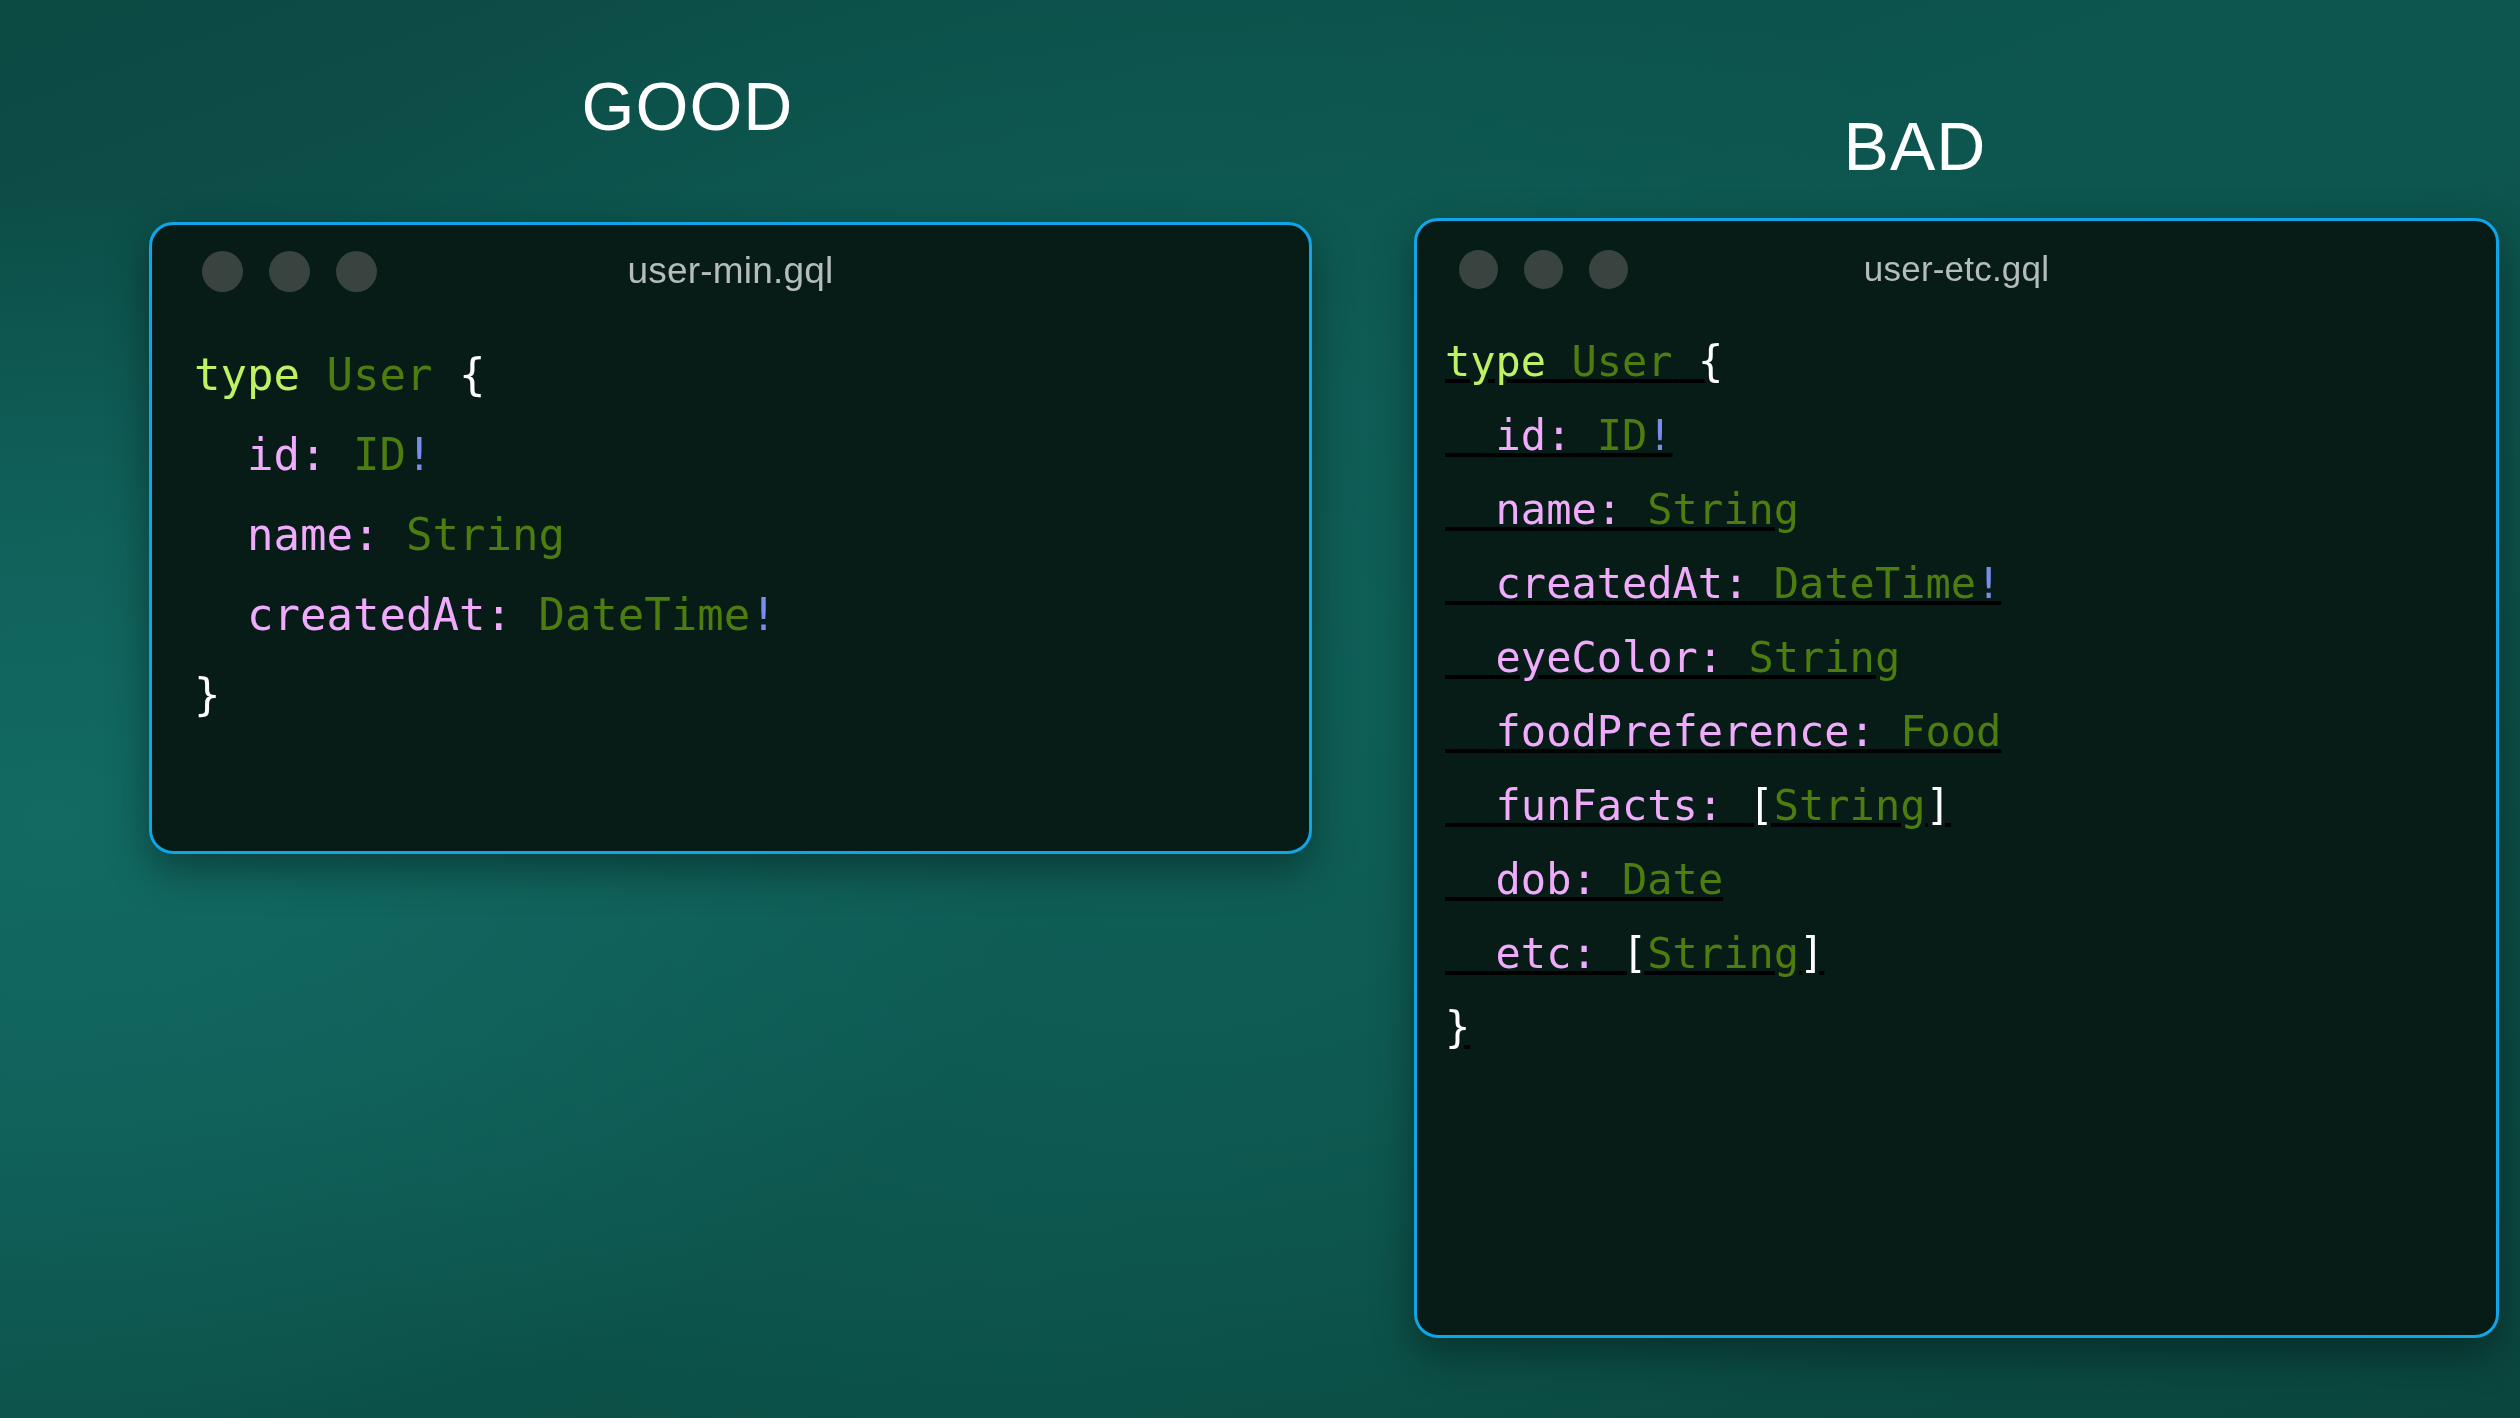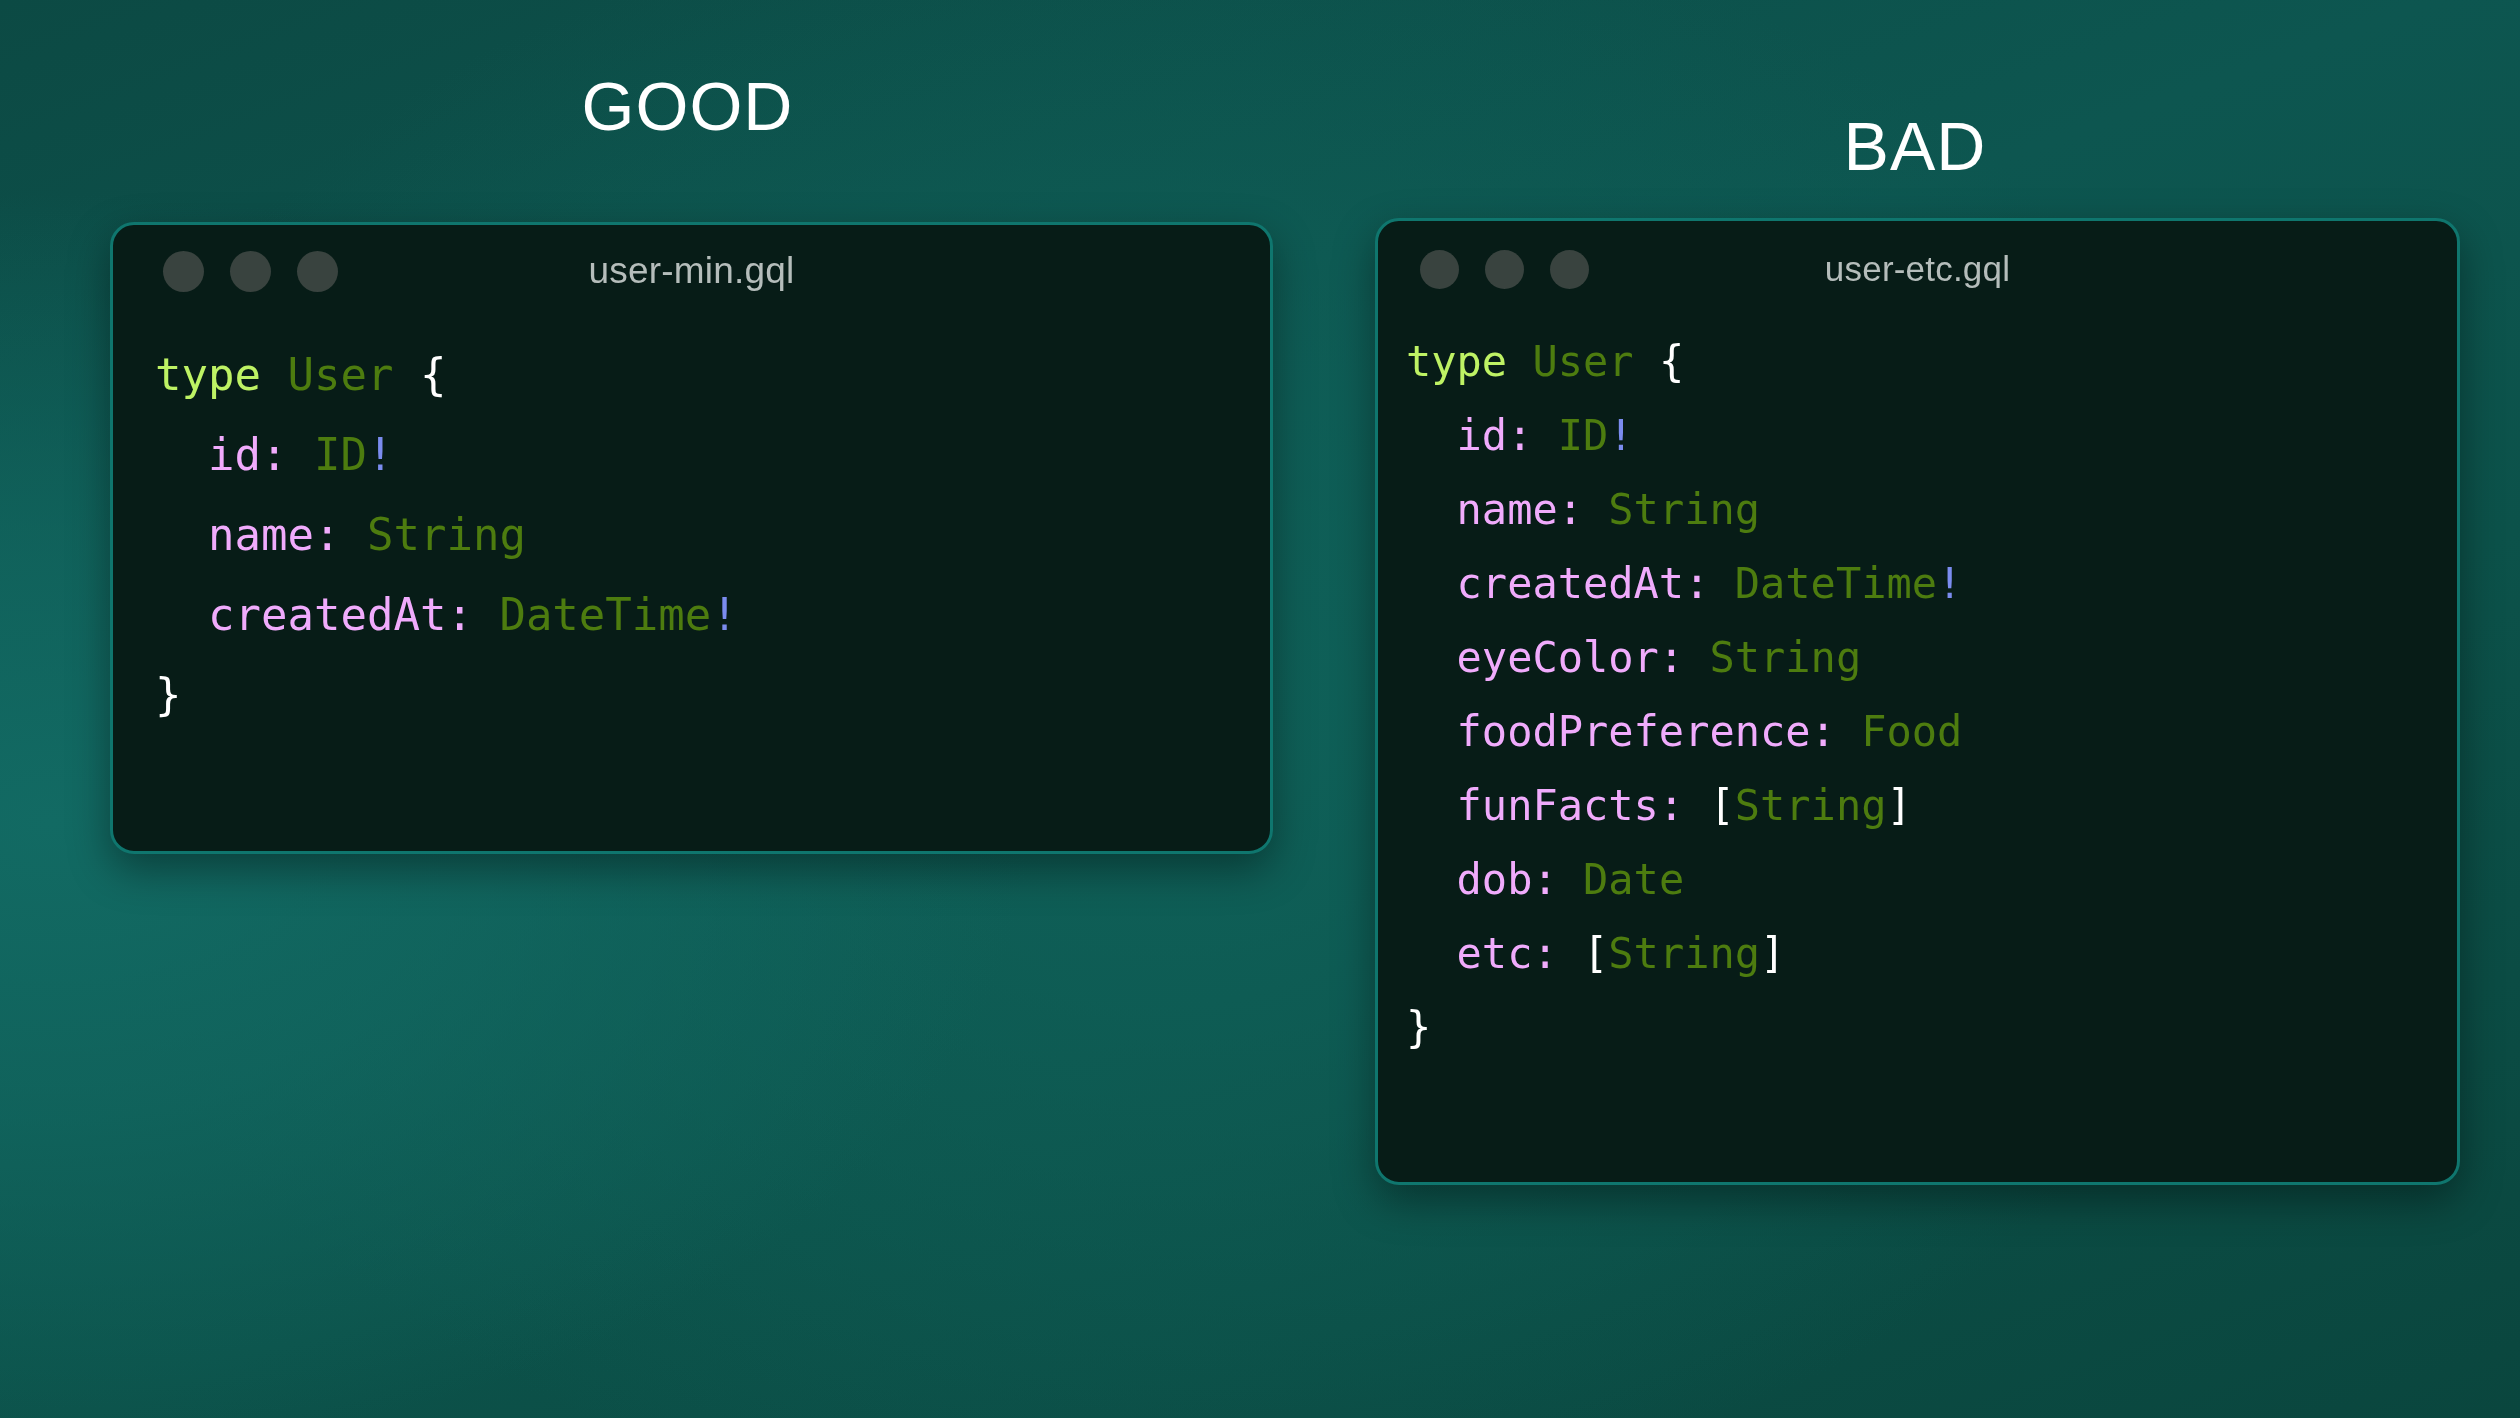--- a/index.html
+++ b/index.html
@@ -45,34 +45,35 @@
     letter-spacing:1px;
     text-align:center;
     white-space:nowrap;
   }
   .column-good .col-heading { margin-top:72px; width:1155px; }
   .column-bad  .col-heading { margin-top:112px; width:1080px; }
 
   
   .window {
     background:#071c17;
-    border:3px solid #0f766e;
+    border:3px solid #0ea5e9;
     border-radius:24px;
     box-shadow:0 16px 42px rgba(0,0,0,0.38);
     overflow:hidden;
+    margin-left:39px;
   }
   .window-good {
     position:absolute;
     left:0; top:222px;
     width:1163px; height:632px;
   }
   .window-bad {
     position:absolute;
     left:0; top:218px;
-    width:1085px; height:967px;
+    width:1085px; height:1120px;text-decoration:underline;
   }
 
   
   .titlebar {
     position:relative;
     height:92px;
     display:flex;
     align-items:center;
     padding-left:50px;
   }

